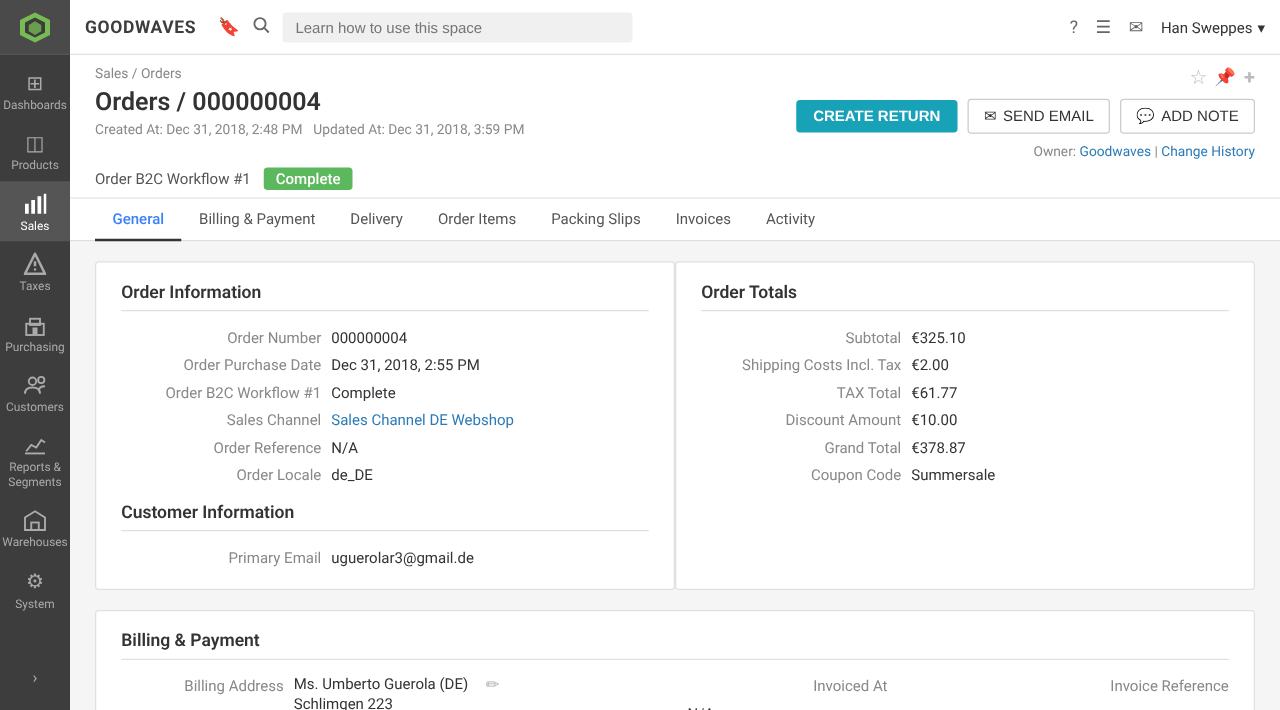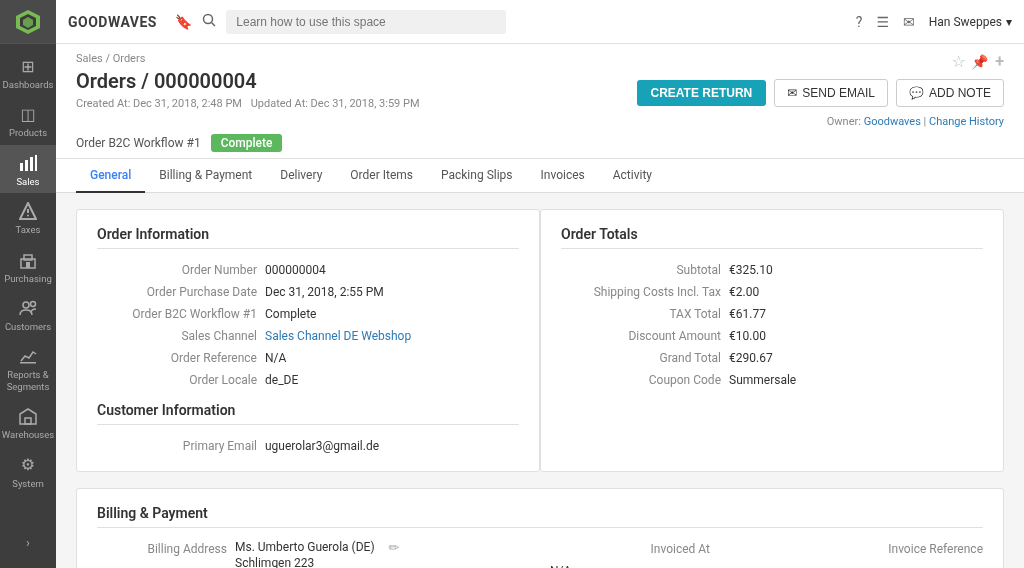--- a/index.html
+++ b/index.html
@@ -294,21 +294,21 @@
           <div class="info-grid">
             <div class="info-label">Subtotal</div>
             <div class="info-value">€325.10</div>
             <div class="info-label">Shipping Costs Incl. Tax</div>
             <div class="info-value">€2.00</div>
             <div class="info-label">TAX Total</div>
             <div class="info-value">€61.77</div>
             <div class="info-label">Discount Amount</div>
             <div class="info-value">€10.00</div>
             <div class="info-label">Grand Total</div>
-            <div class="info-value">€290.67</div>
+            <div class="info-value">€378.87</div>
             <div class="info-label">Coupon Code</div>
             <div class="info-value">Summersale</div>
           </div>
         </div>
       </div>
 
       <div class="billing-section">
         <div class="section-title">Billing &amp; Payment</div>
         <div class="billing-inner">
 

